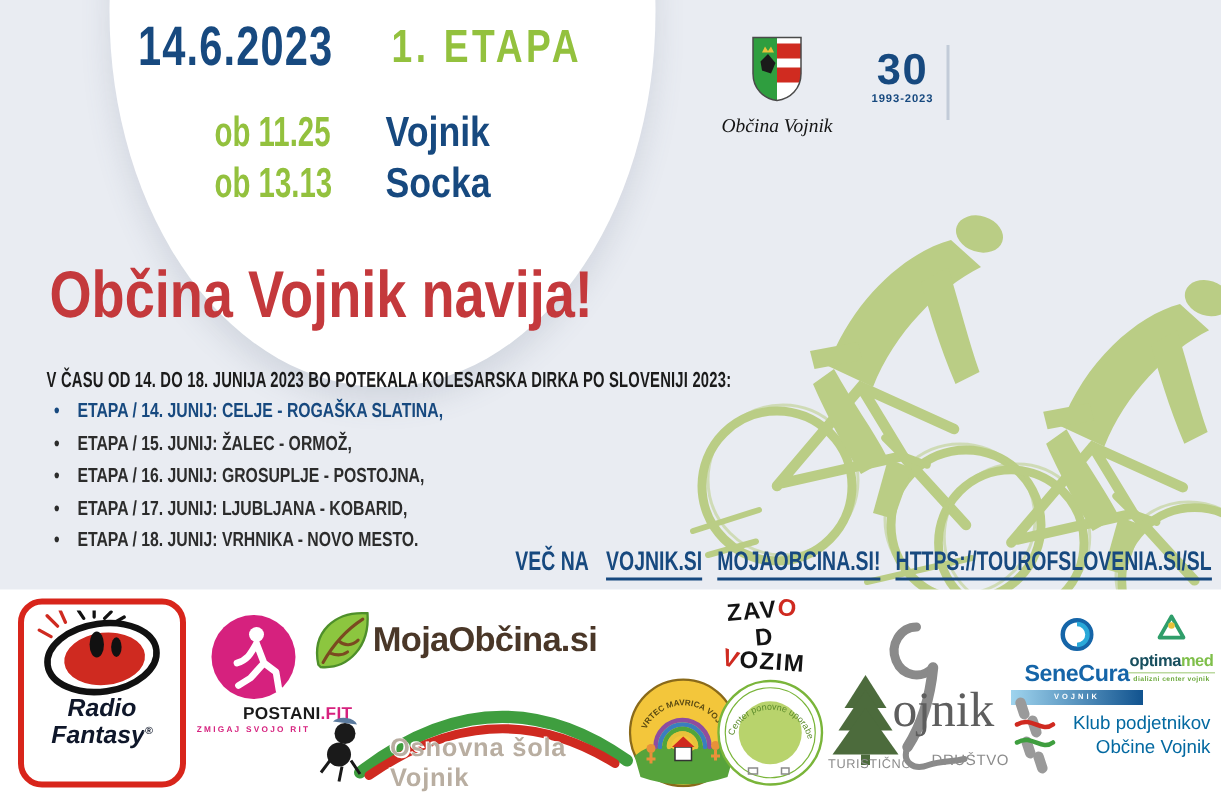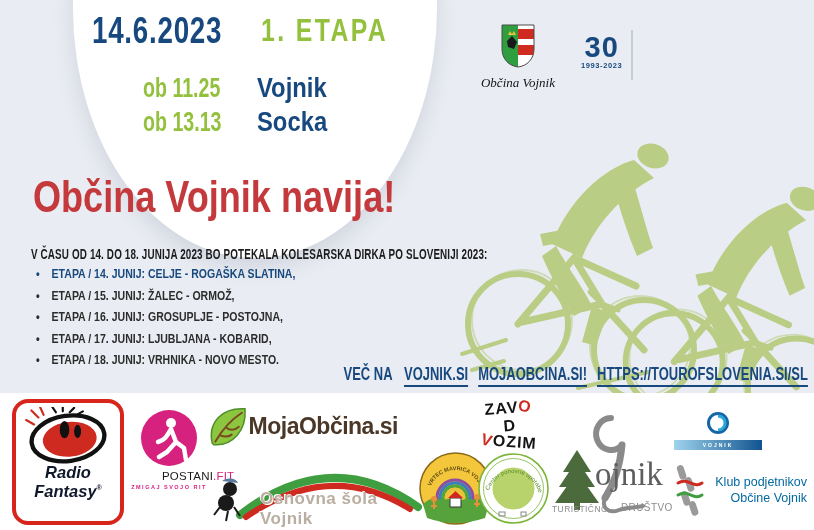--- a/index.html
+++ b/index.html
@@ -58,21 +58,21 @@
 
   .rf{left:12px;top:399px;width:104px;height:118px;border:4px solid #d8251b;border-radius:16px;
     background:#fff;display:flex;flex-direction:column;align-items:center;justify-content:flex-end;}
   .rf-text{font-style:italic;font-weight:800;font-size:16.5px;color:#0f172a;line-height:15px;
     margin-bottom:23px;text-align:center;
     text-shadow:1px 1px 0 #fff,-1px 1px 0 #fff,1px -1px 0 #fff,-1px -1px 0 #fff;}
   .rf-reg{font-size:7px;vertical-align:super;}
 
   .pf{left:126px;top:410px;width:86px;text-align:center;}
   .pf-circle{width:56px;height:56px;border-radius:50%;background:#d6217e;margin:0 auto;}
-  .pf-name{font-size:11.5px;font-weight:400;color:#1a1a1a;margin-top:4px;letter-spacing:.2px;margin-left:36px;}
+  .pf-name{font-size:11.5px;font-weight:700;color:#1a1a1a;margin-top:4px;letter-spacing:.2px;margin-left:36px;}
   .pf-name .pink{color:#d6217e;}
   .pf-tag{font-size:5.5px;font-weight:700;color:#d6217e;letter-spacing:1.5px;margin-top:2px;}
 
   .mo{left:206px;top:397px;width:192px;height:58px;display:flex;align-items:center;}
   .mo-name{font-size:23px;font-weight:800;color:#4a3728;margin-left:2px;letter-spacing:-.5px;}
 
   .os{left:212px;top:455px;width:216px;height:72px;}
   .os-name{position:absolute;left:48px;top:34px;font-size:17px;font-weight:800;color:#b9aea1;
     letter-spacing:.5px;text-shadow:1px 1px 0 #fff,-1px -1px 0 #fff;}
 
@@ -297,23 +297,32 @@
     <div class="td-name">ojnik</div>
     <div class="td-sub1">TURISTIČNO</div>
     <div class="td-sub2">DRUŠTVO</div>
   </div>
 
   <div class="abs sc">
     <svg width="26" height="24" viewBox="0 0 26 24">
       <circle cx="13" cy="12" r="9.5" fill="none" stroke="#1565a8" stroke-width="3"></circle>
       <path d="M13,5 a7,7 0 0,1 0,14" fill="none" stroke="#2aa8d8" stroke-width="3"></path>
     </svg>
+    <div class="sc-name">SeneCura</div>
     <div class="sc-bar">VOJNIK</div>
   </div>
 
+  <div class="abs om">
+    <svg width="20" height="20" viewBox="0 0 20 20">
+      <path d="M10,2 L18,16 L2,16 Z" fill="none" stroke="#2f9e6a" stroke-width="2.5" stroke-linejoin="round"></path>
+      <circle cx="10" cy="8" r="2.2" fill="#e8c23a"></circle>
+    </svg>
+    <div class="om-name"><span>optima</span><span class="lt">med</span></div>
+    <div class="om-sub">dializni center vojnik</div>
+  </div>
 
   <div class="abs kp">
     <svg width="32" height="54" viewBox="0 0 32 54">
       <g fill="#9a9a9a">
         <rect x="4" y="2" width="7" height="15" rx="3.5" transform="rotate(-18 7 9)"></rect>
         <rect x="12" y="14" width="7" height="15" rx="3.5" transform="rotate(-18 15 21)"></rect>
         <rect x="8" y="28" width="7" height="15" rx="3.5" transform="rotate(-18 11 35)"></rect>
         <rect x="16" y="38" width="7" height="15" rx="3.5" transform="rotate(-18 19 45)"></rect>
       </g>
       <path d="M4,20 C14,14 20,26 28,20" stroke="#cf2a20" stroke-width="3" fill="none" stroke-linecap="round"></path>

